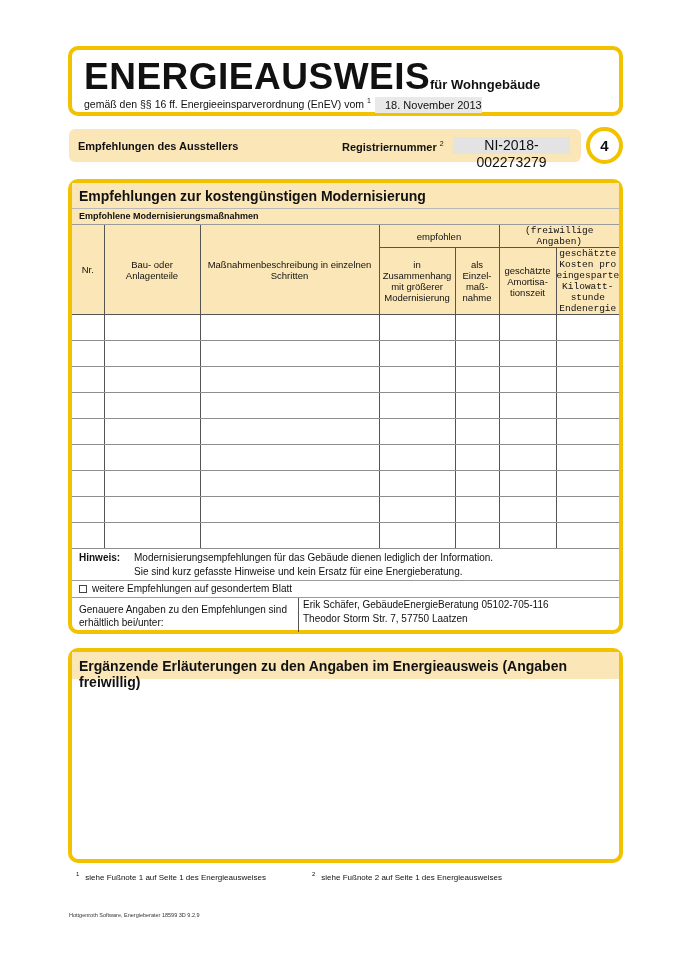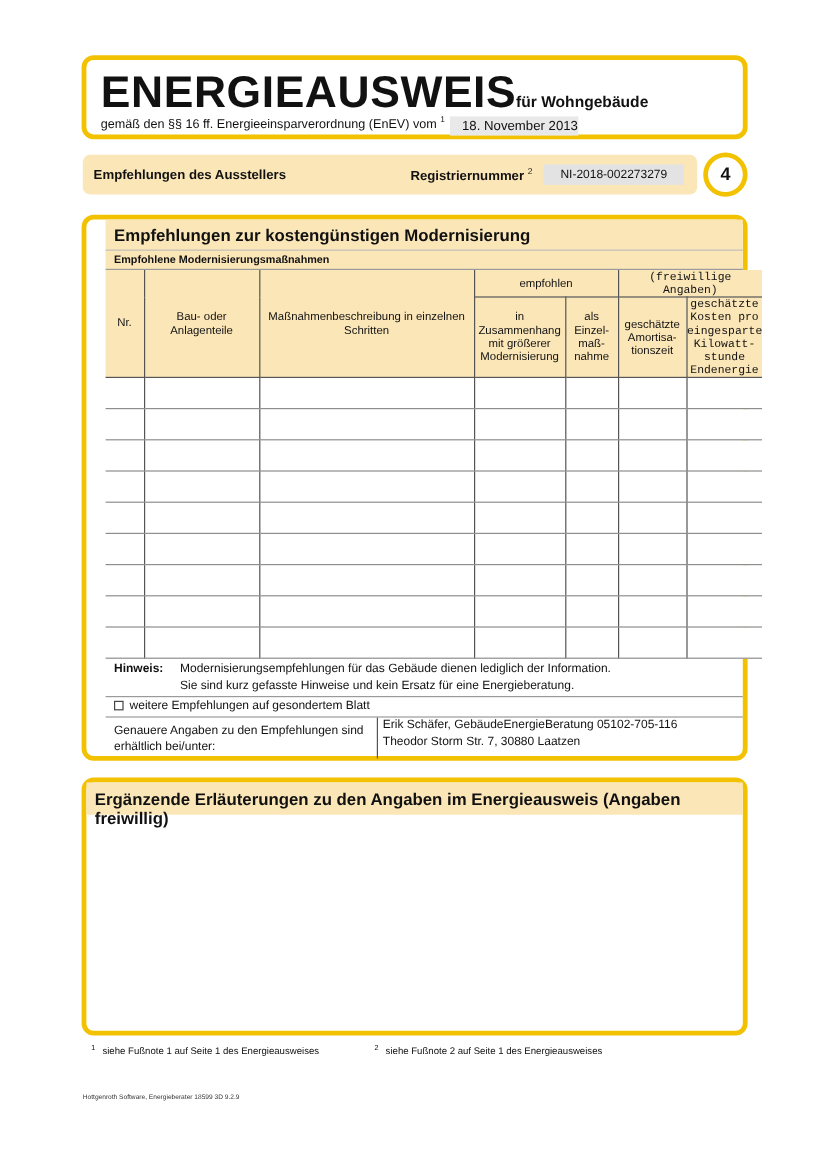--- a/index.html
+++ b/index.html
@@ -14,25 +14,25 @@
   #subtitle { position: absolute; left: 358px; top: 27px; font-size: 13px; font-weight: bold; }
   #legal { position: absolute; left: 12px; top: 47px; font-size: 10.5px; }
   #legal sup { font-size: 7px; }
   #date { position: absolute; left: 303px; top: 47px; width: 107px; height: 16px; background: #e9e9e9; font-size: 11px; padding-left: 10px; line-height: 16px; }
 
   
   #band { position: absolute; left: 69px; top: 129px; width: 512px; height: 33px; background: #fbe6b8; border-radius: 6px; }
   #band-label { position: absolute; left: 9px; top: 11px; font-size: 11px; font-weight: bold; }
   #reg-label { position: absolute; left: 273px; top: 11px; font-size: 11px; font-weight: bold; }
   #reg-label sup { font-size: 7px; font-weight: normal; }
-  #reg-value { position: absolute; left: 384px; top: 8px; width: 117px; height: 17px; background: #e3e3e3; font-size: 10px; line-height: 17px; text-align: center; }
+  #reg-value { position: absolute; left: 384px; top: 8px; width: 117px; height: 17px; background: #e3e3e3; font-size: 14px; line-height: 17px; text-align: center; }
   #page-num { position: absolute; left: 586px; top: 127px; width: 37px; height: 37px; border: 4px solid #f2c200; border-radius: 50%; font-size: 15px; font-weight: bold; text-align: center; line-height: 29px; background: #fff; }
 
   
-  #sec1 { left: 68px; top: 179px; width: 555px; height: 455px; padding-left: 16px; }
+  #sec1 { left: 68px; top: 179px; width: 555px; height: 455px; }
   .sec-head { background: #fbe6b8; font-size: 14px; font-weight: bold; padding: 5px 0 0 7px; height: 26px; border-bottom: 1px solid #b8b8b8; }
   .row-line { font-size: 10px; border-bottom: 1px solid #9a9a9a; height: 16px; line-height: 15px; padding-left: 7px; position: relative; }
   #measures-row { background: #fff; }
   #opt-possible { position: absolute; left: 355px; top: 0; }
   #opt-impossible { position: absolute; left: 450px; top: 0; }
   .chk { display: inline-block; width: 8px; height: 8px; border: 1px solid #444; margin-right: 5px; vertical-align: -1px; position: relative; }
   .chk.x::before, .chk.x::after { content: ""; position: absolute; left: -2px; top: 3px; width: 11px; height: 1px; background: #333; }
   .chk.x::before { transform: rotate(45deg); }
   .chk.x::after { transform: rotate(-45deg); }
   #recommended-head { background: #fbe6b8; font-weight: bold; font-size: 9px; }
@@ -200,21 +200,21 @@
   <div id="note">
     <span id="note-label">Hinweis:</span>
     <span id="note-line1">Modernisierungsempfehlungen für das Gebäude dienen lediglich der Information.</span>
     <span id="note-line2">Sie sind kurz gefasste Hinweise und kein Ersatz für eine Energieberatung.</span>
   </div>
   <div id="more-row"><span class="chk"></span><span>weitere Empfehlungen auf gesondertem Blatt</span></div>
   <div id="contact">
     <span id="contact-label">Genauere Angaben zu den Empfehlungen sind erhältlich bei/unter:</span>
     <span id="contact-div"></span>
     <span id="contact-line1">Erik Schäfer, GebäudeEnergieBeratung 05102-705-116</span>
-    <span id="contact-line2">Theodor Storm Str. 7, 30880 Laatzen</span>
+    <span id="contact-line2">Theodor Storm Str. 7, 57750 Laatzen</span>
   </div>
 </div>
 
 <div id="sec2" class="frame">
   <div class="sec-head">Ergänzende Erläuterungen zu den Angaben im Energieausweis (Angaben freiwillig)</div>
   <div style="height:170px;"></div>
 </div>
 
 <div class="footnote" style="left:76px;"><sup>1</sup><span>siehe Fußnote 1 auf Seite 1 des Energieausweises</span></div>
 <div class="footnote" style="left:312px;"><sup>2</sup><span>siehe Fußnote 2 auf Seite 1 des Energieausweises</span></div>

